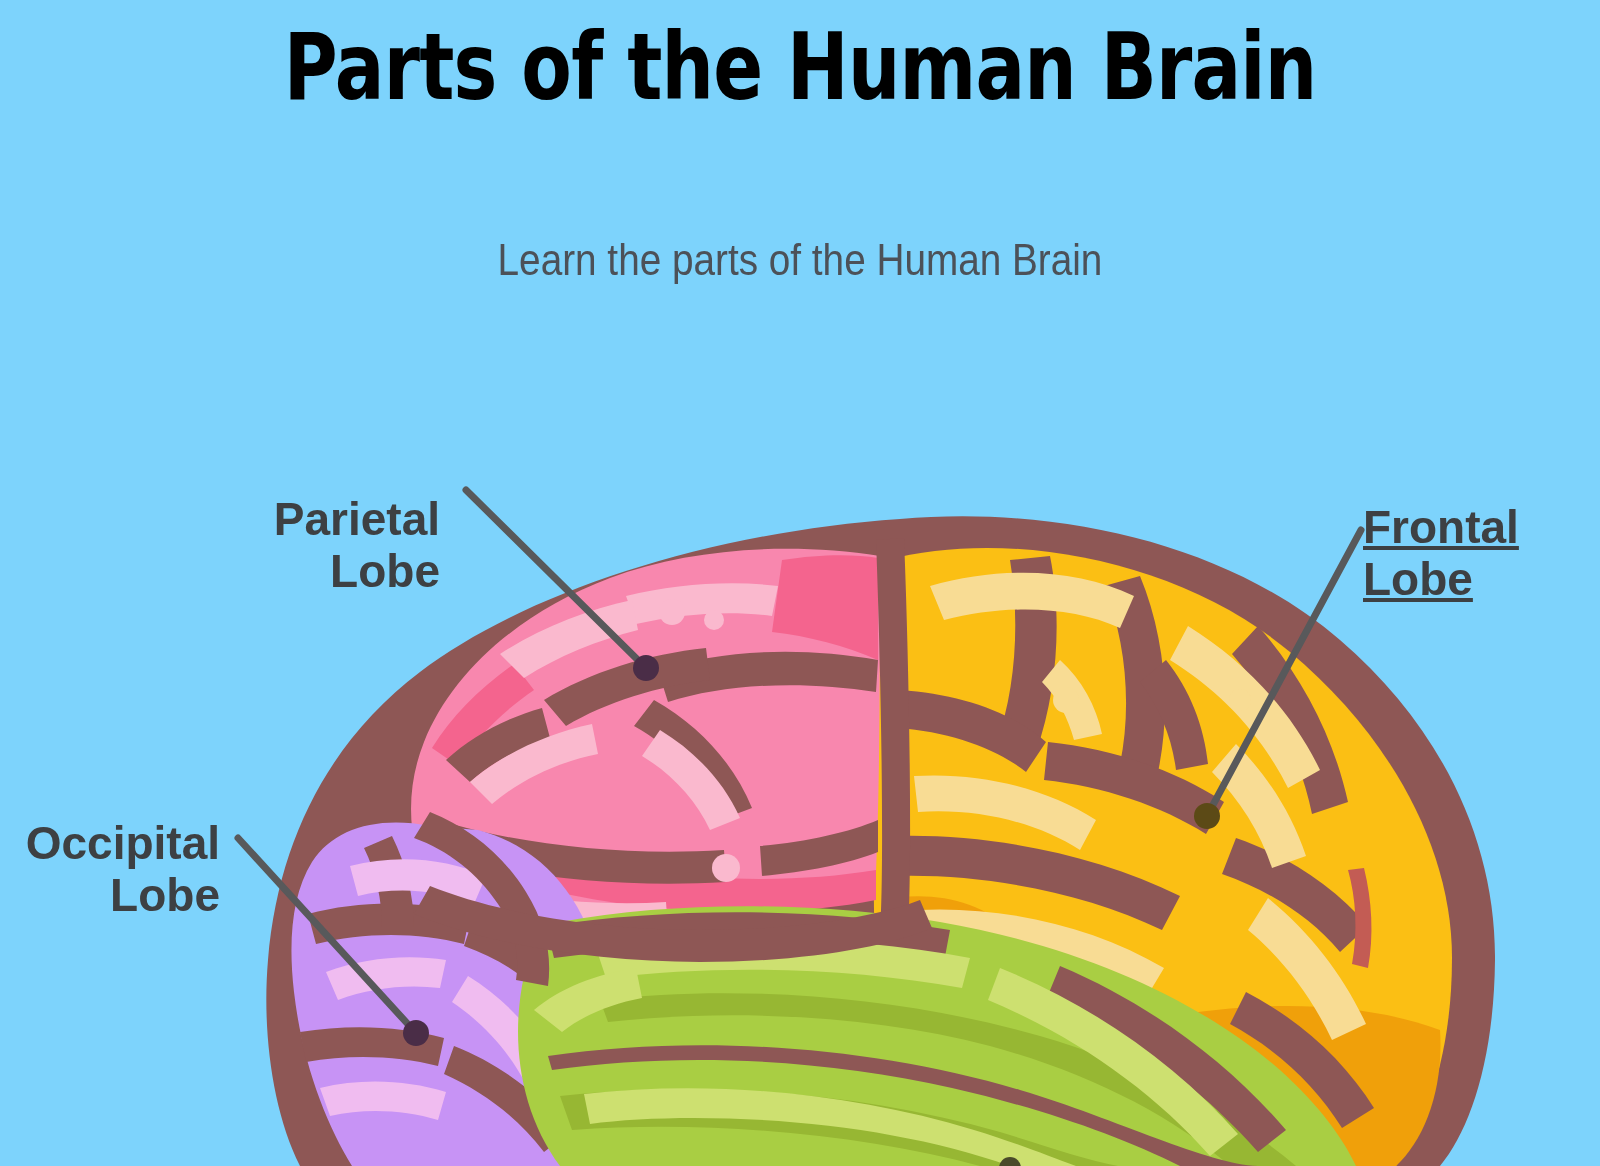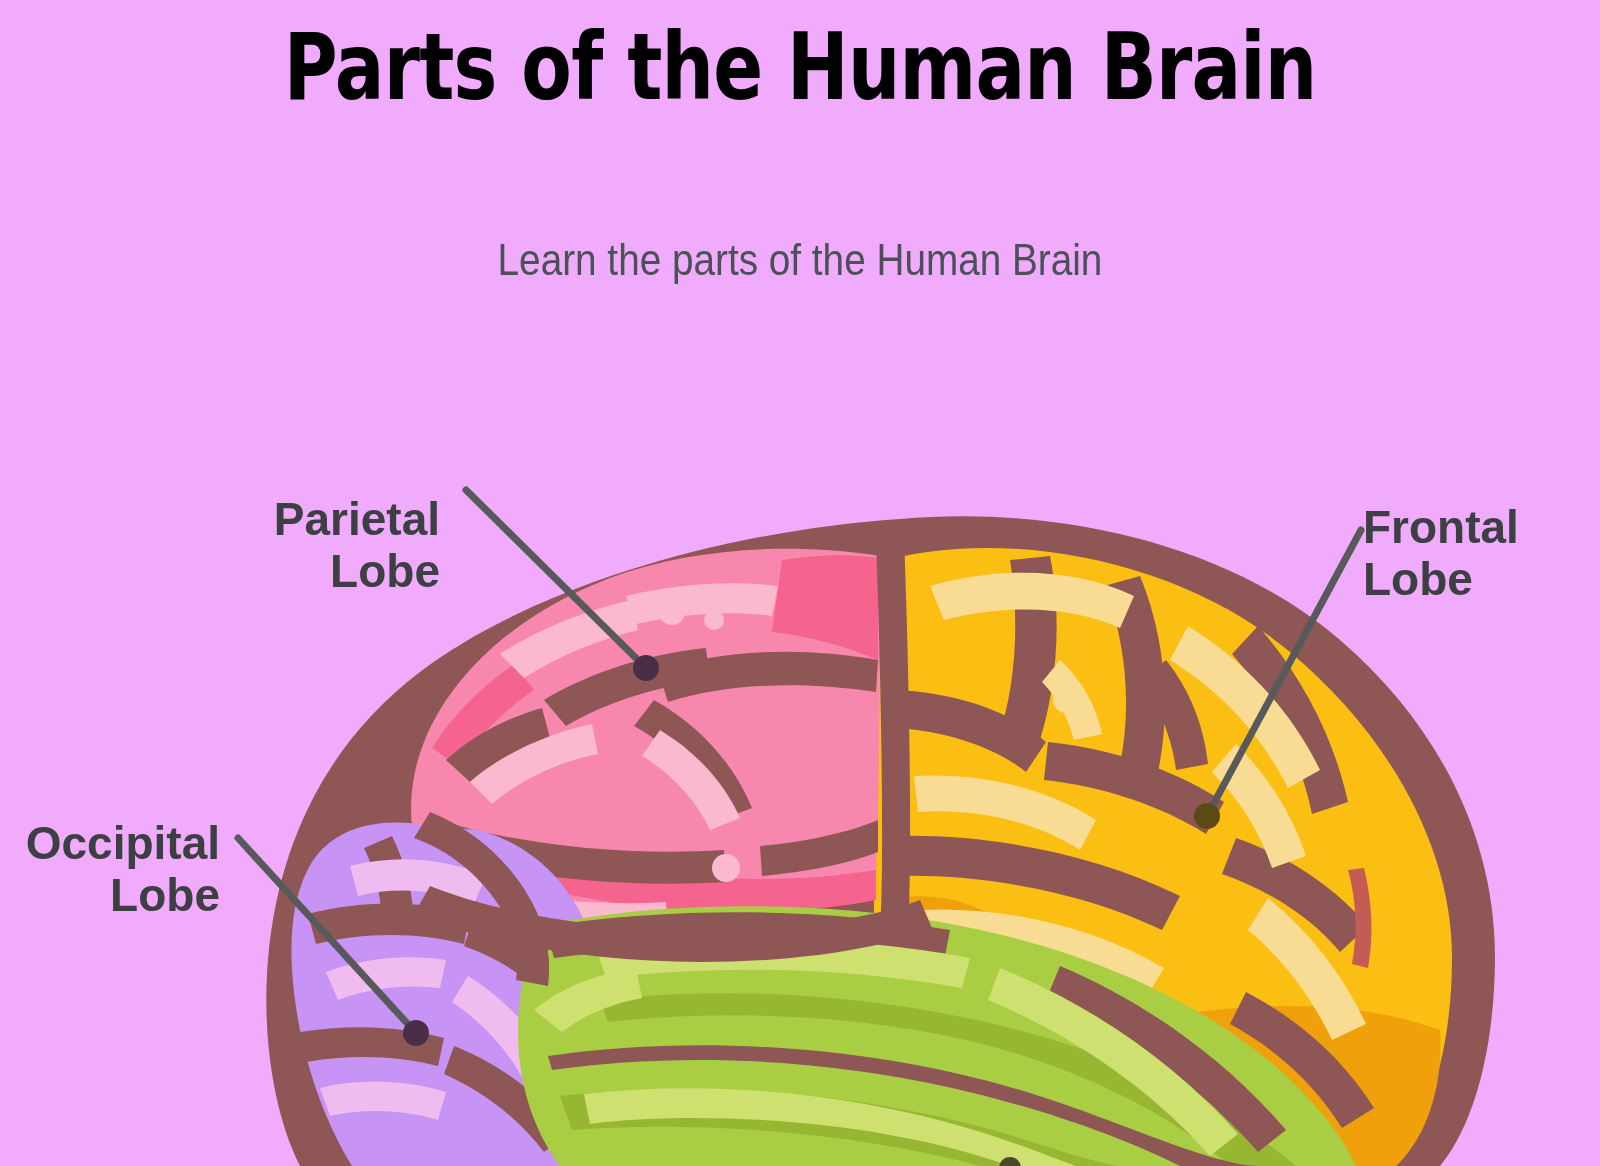--- a/index.html
+++ b/index.html
@@ -7,21 +7,21 @@
     padding: 0;
     background: #ffffff;
   }
   body {
     font-family: "DejaVu Sans", sans-serif;
   }
   #page {
     position: relative;
     width: 1600px;
     height: 1166px;
-    background: #f0abfc;
+    background: #7dd3fc;
     overflow: hidden;
   }
   #page-title {
     position: absolute;
     left: 0;
     top: 22px;
     width: 1600px;
     text-align: center;
     font-family: "DejaVu Sans", sans-serif;
     font-weight: 700;
@@ -74,20 +74,21 @@
     left: 0px;
     top: 818px;
     width: 220px;
     text-align: right;
   }
   #label-frontal-lobe {
     left: 1363px;
     top: 502px;
     width: 230px;
     text-align: left;
+    text-decoration: underline;
   }
 </style>
 </head>
 <body>
 
 <div id="page">
 
   <div id="page-title">Parts of the Human Brain</div>
   <div id="page-subtitle">Learn the parts of the Human Brain</div>
 

